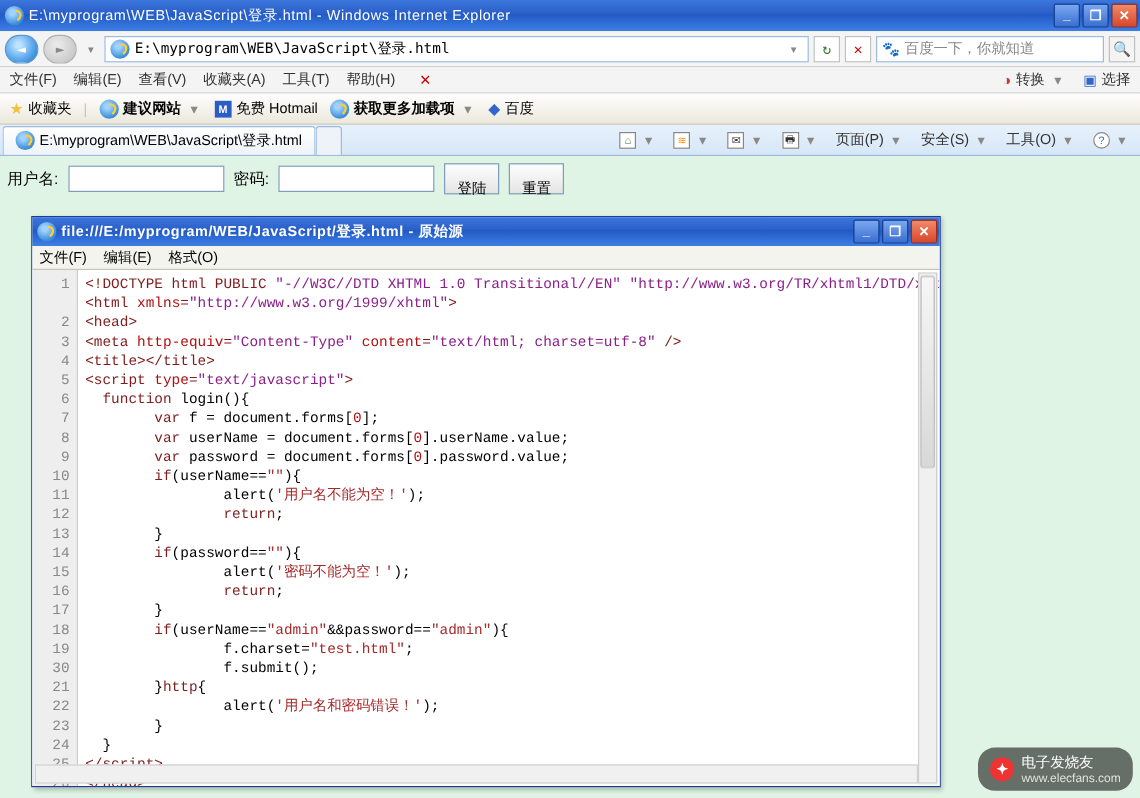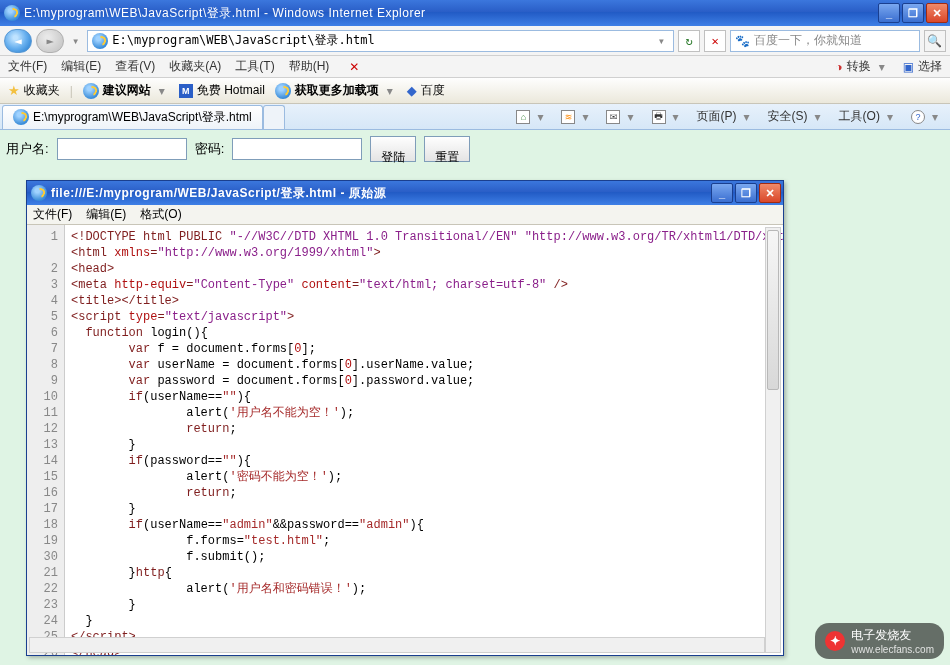--- a/index.html
+++ b/index.html
@@ -325,21 +325,21 @@
 <span class="c-blue">        var</span><span class="c-black"> password = document.forms[</span><span class="c-red">0</span><span class="c-black">].password.value;</span>
 <span class="c-blue">        if</span><span class="c-black">(userName==</span><span class="c-brown">""</span><span class="c-black">){</span>
 <span class="c-black">                alert(</span><span class="c-brown">'用户名不能为空！'</span><span class="c-black">);</span>
 <span class="c-blue">                return</span><span class="c-black">;</span>
 <span class="c-black">        }</span>
 <span class="c-blue">        if</span><span class="c-black">(password==</span><span class="c-brown">""</span><span class="c-black">){</span>
 <span class="c-black">                alert(</span><span class="c-brown">'密码不能为空！'</span><span class="c-black">);</span>
 <span class="c-blue">                return</span><span class="c-black">;</span>
 <span class="c-black">        }</span>
 <span class="c-blue">        if</span><span class="c-black">(userName==</span><span class="c-brown">"admin"</span><span class="c-black">&amp;&amp;password==</span><span class="c-brown">"admin"</span><span class="c-black">){</span>
-<span class="c-black">                f.forms=</span><span class="c-brown">"test.html"</span><span class="c-black">;</span>
+<span class="c-black">                f.charset=</span><span class="c-brown">"test.html"</span><span class="c-black">;</span>
 <span class="c-black">                f.submit();</span>
 <span class="c-black">        }</span><span class="c-blue">http</span><span class="c-black">{</span>
 <span class="c-black">                alert(</span><span class="c-brown">'用户名和密码错误！'</span><span class="c-black">);</span>
 <span class="c-black">        }</span>
 <span class="c-black">  }</span>
 <span class="c-blue">&lt;/script&gt;</span>
 <span class="c-blue">&lt;/head&gt;</span></pre>
     </div>
   </div>
   <div class="scrollbar">

